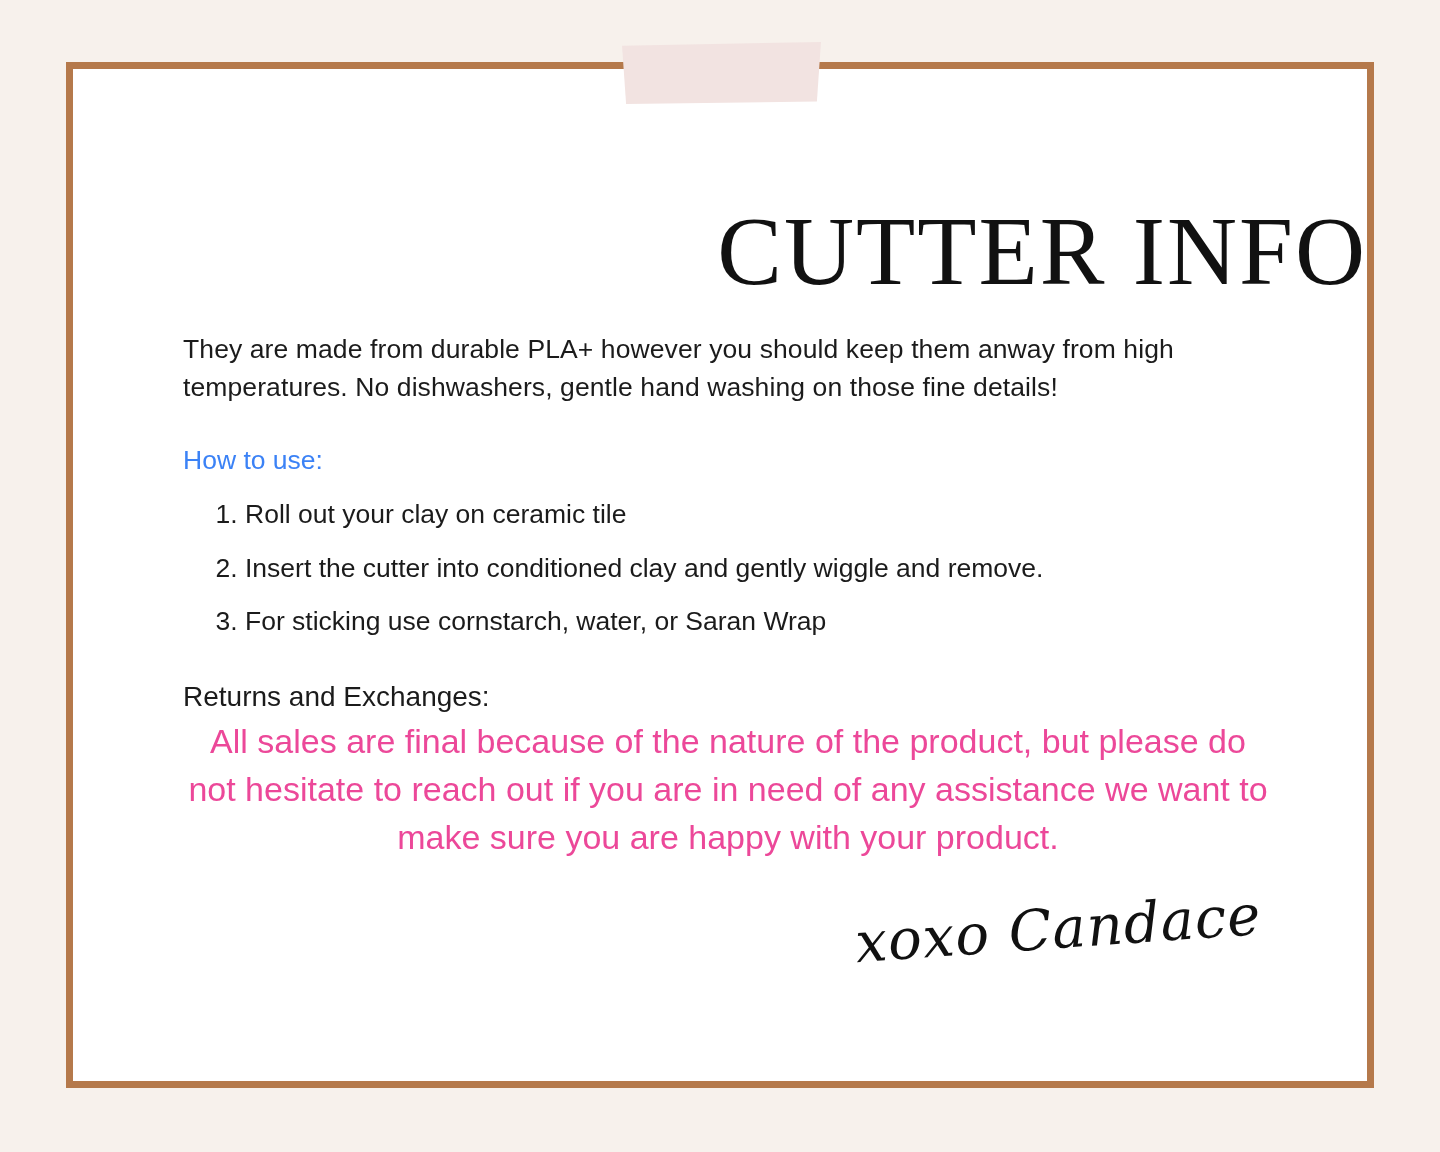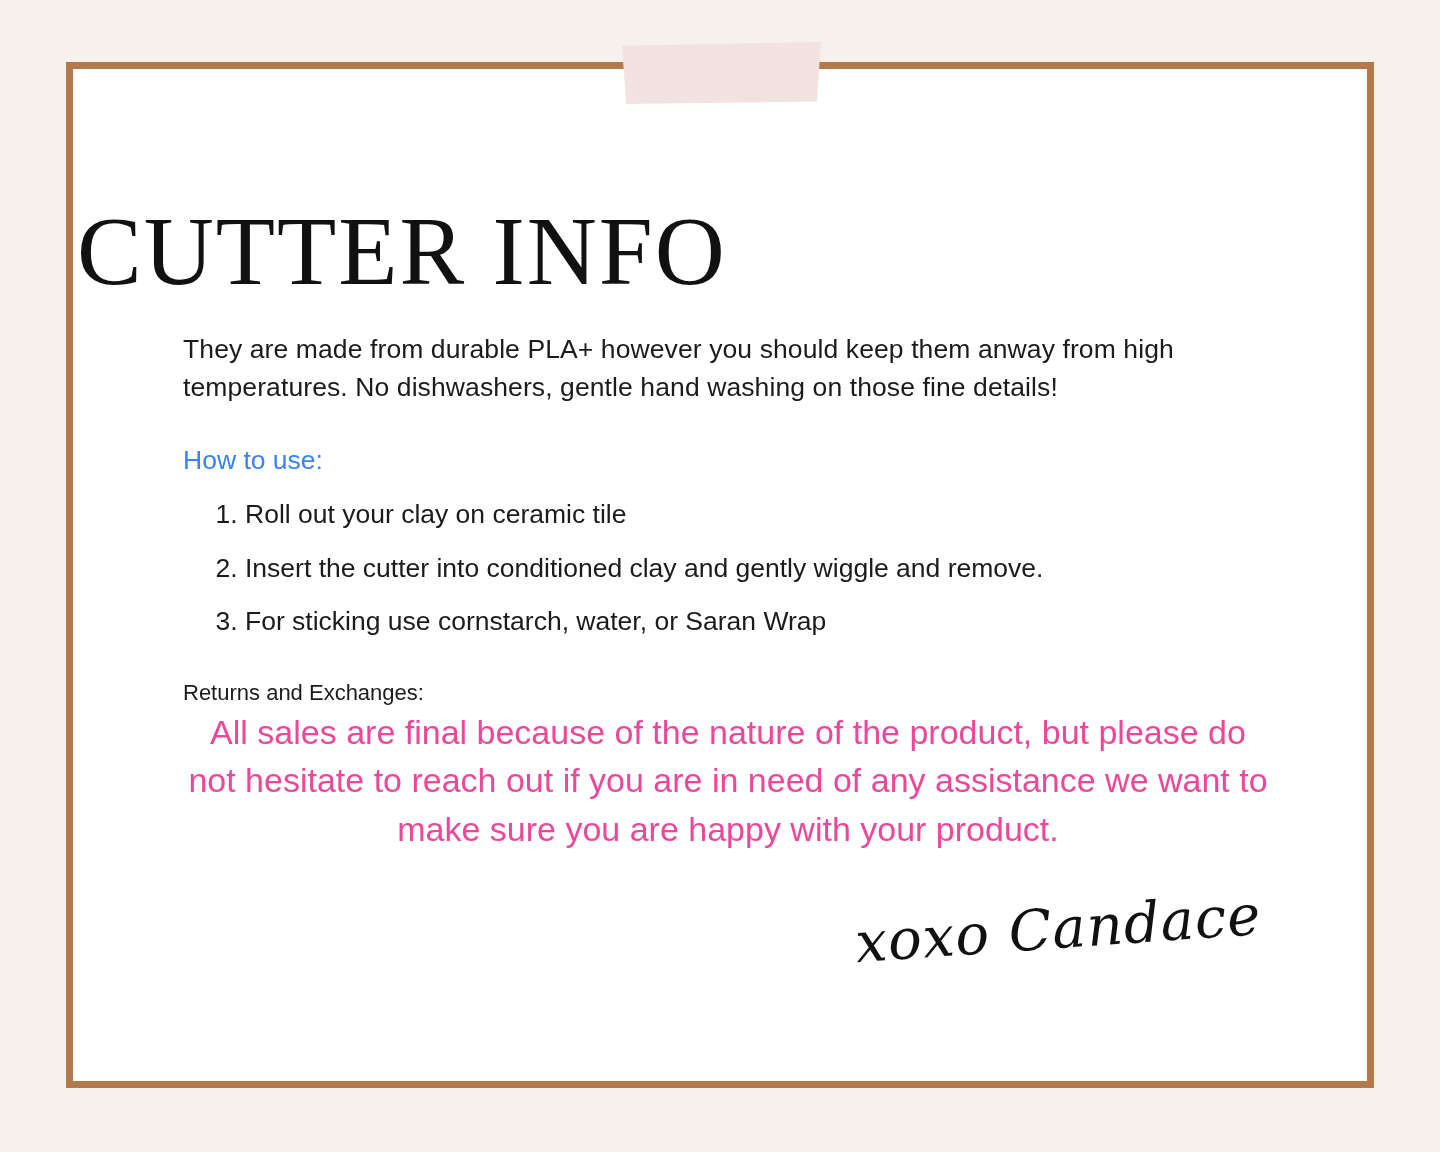--- a/index.html
+++ b/index.html
@@ -37,21 +37,21 @@
     height: 62px;
     background: #f2e3e1;
     z-index: 5;
     clip-path: polygon(1% 6%, 99% 0%, 97% 96%, 3% 100%);
   }
   .title {
     position: absolute;
     left: 4px;
     right: 0;
     top: 134px;
-    text-align: left;
+    text-align: right;
     font-family: "Liberation Serif", "DejaVu Serif", serif;
     font-size: 97px;
     letter-spacing: 2px;
     color: #111111;
     font-weight: 400;
     line-height: 1;
   }
   .body-area {
     position: absolute;
     left: 110px;
@@ -77,21 +77,21 @@
     font-size: 26.5px;
     line-height: 1.42;
     color: #1b1b1b;
   }
   ol.steps li {
     padding-left: 0;
     margin-bottom: 1px;
     margin-top: 16px;
   }
   .returns-label {
-    font-size: 22px;
+    font-size: 28px;
     line-height: 1.42;
     color: #1b1b1b;
     margin: 0;
   }
   .returns-body {
     font-size: 34px;
     line-height: 1.42;
     color: #ec4899;
     margin: 0;
     text-align: center;

